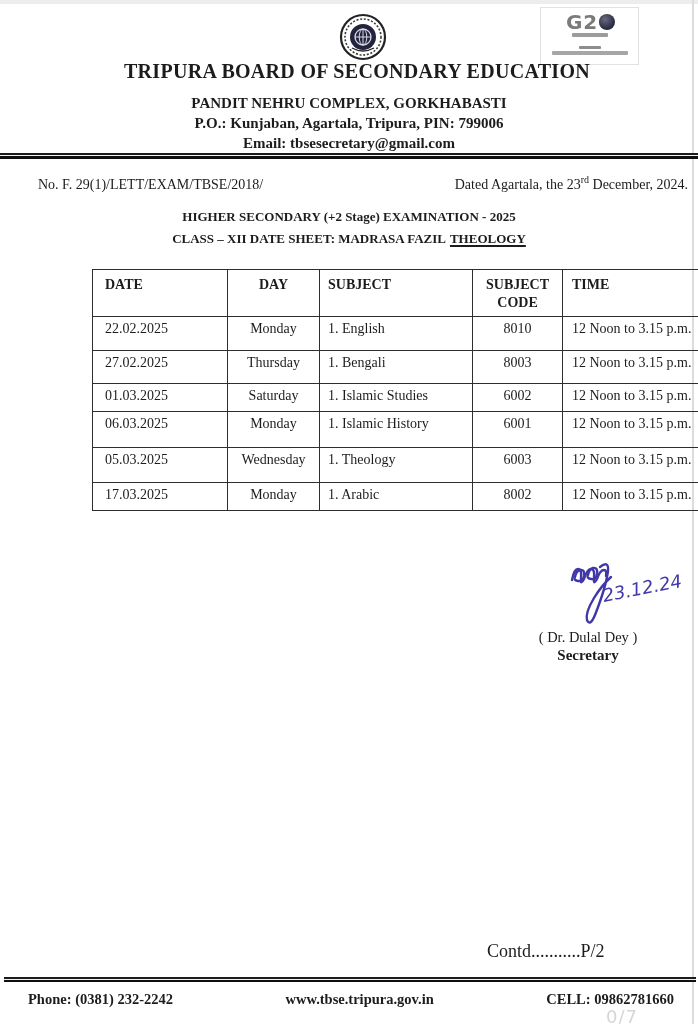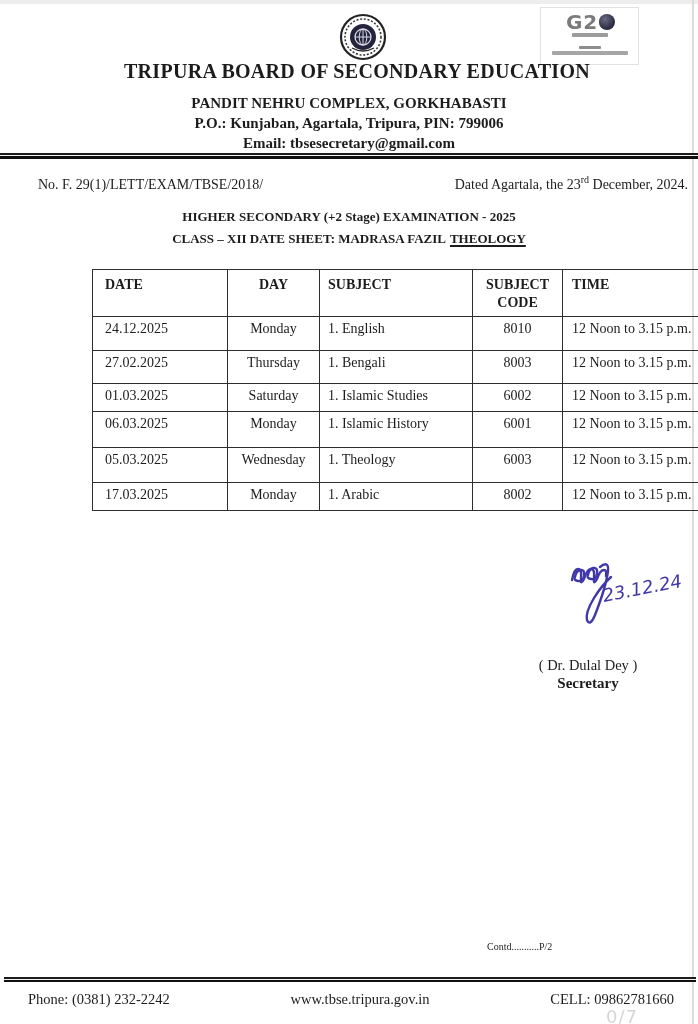--- a/index.html
+++ b/index.html
@@ -64,28 +64,28 @@
   .sheet tbody tr:nth-child(5){ height:35px; }
   .sheet tbody tr:nth-child(6){ height:28px; }
   .c-date { width:116px; text-align:left; padding-left:12px !important; }
   .c-day { width:79px; text-align:center; }
   .c-subject { width:138px; text-align:left; padding-left:8px !important; }
   .c-code { width:77px; text-align:center; }
   .c-time { width:175px; text-align:left; padding-left:9px !important; }
 
   
   .sig-svg { position:absolute; left:548px; top:558px; }
-  .sig-text { position:absolute; left:531px; top:657px; width:114px; text-align:center; }
+  .sig-text { position:absolute; left:531px; top:629px; width:114px; text-align:center; }
   .sig-name { font-size:14.5px; white-space:nowrap; }
   .sig-role { font-size:15px; font-weight:bold; margin-top:1px; }
 
   
-  .contd { position:absolute; left:487px; top:941px; font-size:10px; }
+  .contd { position:absolute; left:487px; top:941px; font-size:18px; }
   .footer-row { position:absolute; left:28px; top:991px; width:646px;
-                display:flex; justify-content:space-between; font-size:14.5px; font-weight:normal;gap:44px; }
+                display:flex; justify-content:space-between; font-size:14.5px; font-weight:bold;gap:44px; }
   .corner-mark { position:absolute; left:606px; top:1006px; font-size:18px; color:#d6d6d6;
                  letter-spacing:1px; font-family:"DejaVu Sans", sans-serif; }
 </style>
 </head>
 <body>
 
 <div class="page">
 
   <div class="scan-strip-top"></div>
   <div class="scan-edge-right"></div>
@@ -137,21 +137,21 @@
         <tr>
           <th class="c-date">DATE</th>
           <th class="c-day">DAY</th>
           <th class="c-subject">SUBJECT</th>
           <th class="c-code">SUBJECT CODE</th>
           <th class="c-time">TIME</th>
         </tr>
       </thead>
     <tbody>
         <tr>
-          <td class="c-date">24.12.2025</td>
+          <td class="c-date">22.02.2025</td>
           <td class="c-day">Monday</td>
           <td class="c-subject">1. English</td>
           <td class="c-code">8010</td>
           <td class="c-time">12 Noon to 3.15 p.m.</td>
         </tr>
         <tr>
           <td class="c-date">27.02.2025</td>
           <td class="c-day">Thursday</td>
           <td class="c-subject">1. Bengali</td>
           <td class="c-code">8003</td>

